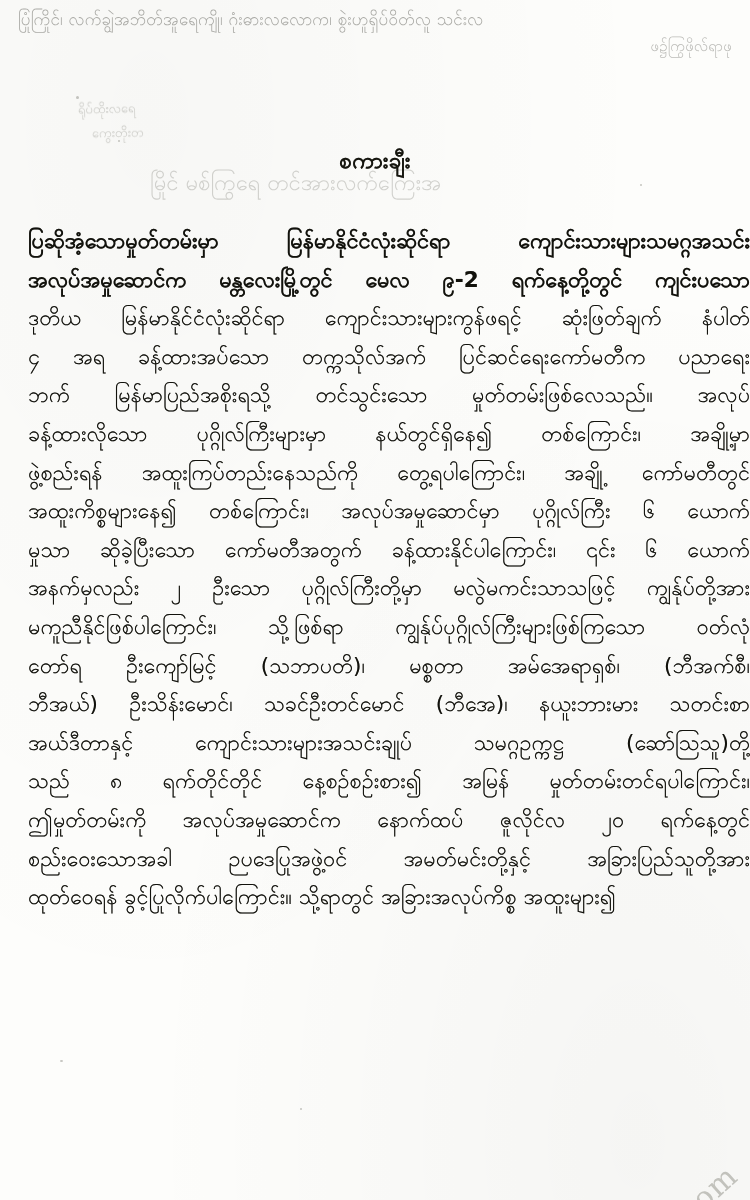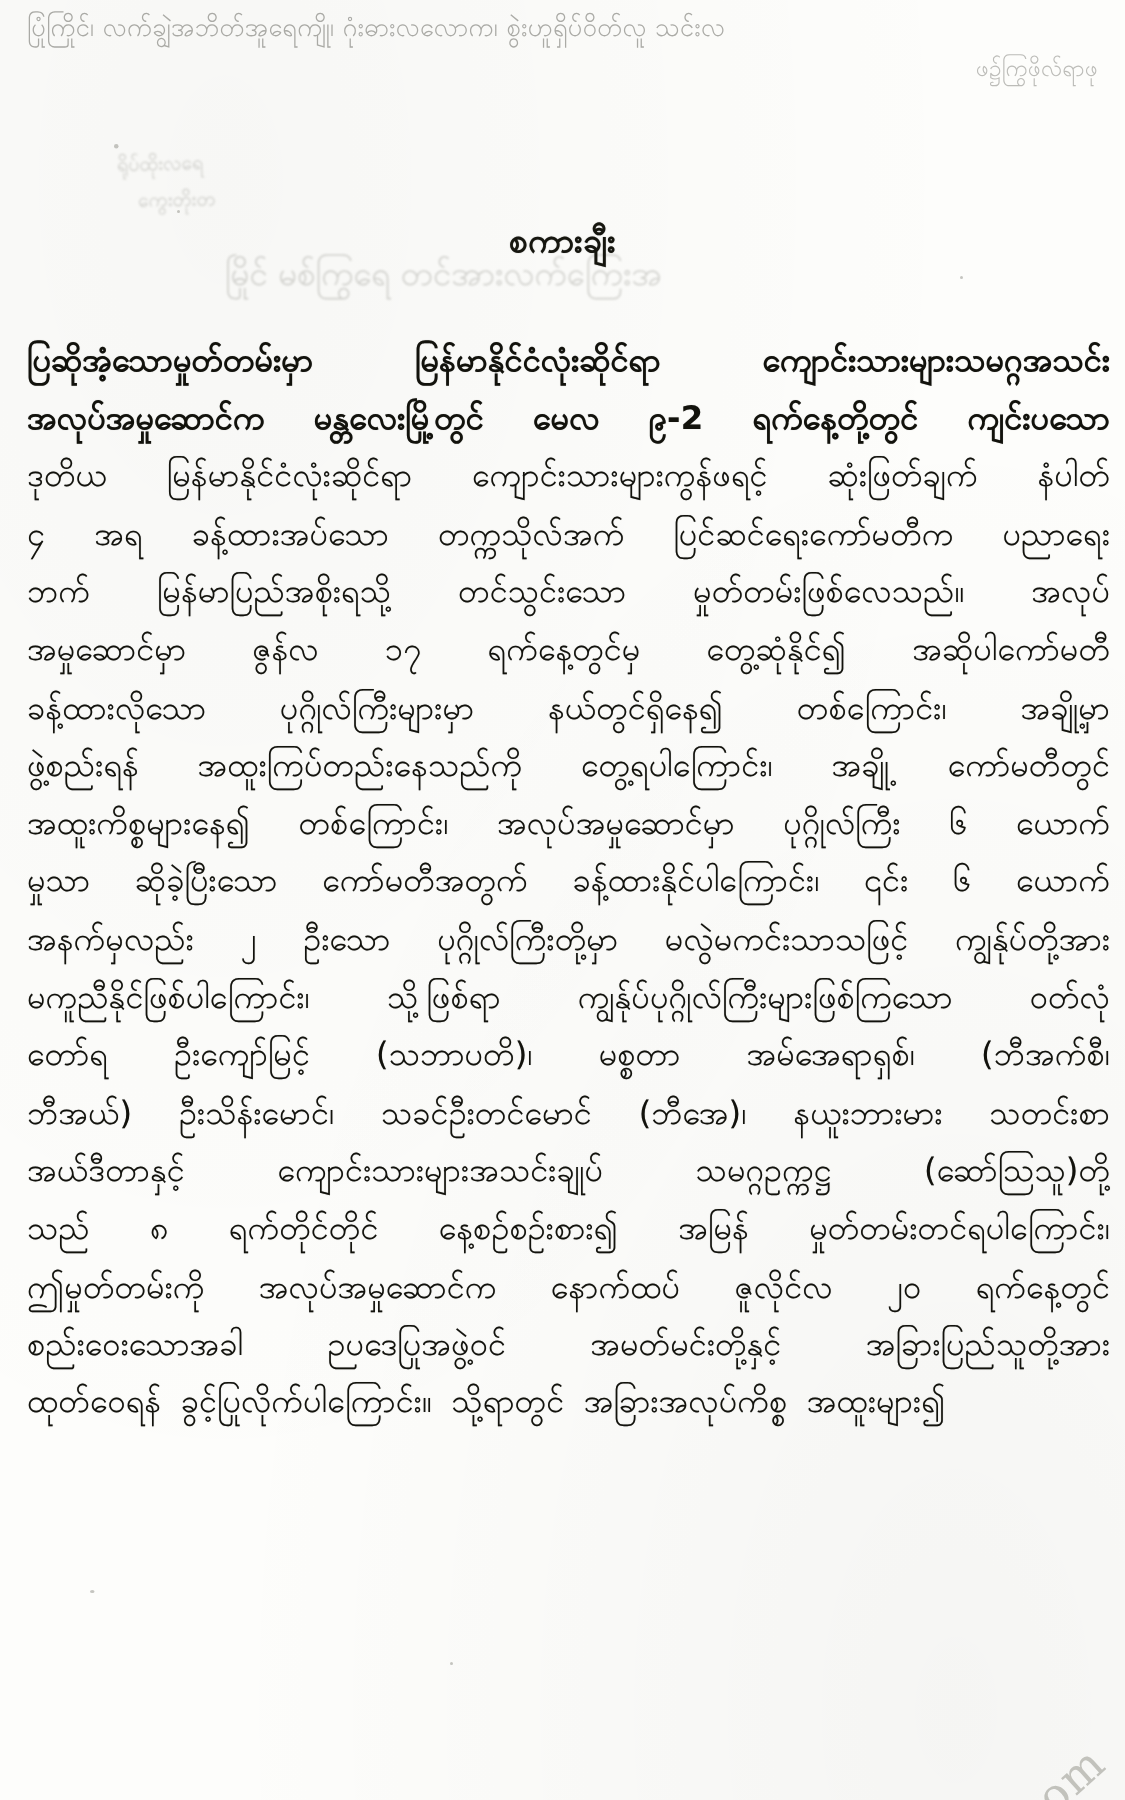--- a/index.html
+++ b/index.html
@@ -72,21 +72,21 @@
     font-size: 22px;
     font-weight: 700;
     color: #16160f;
     letter-spacing: 0.5px;
     text-shadow: 0 0 0.6px rgba(0,0,0,0.5);
   }
 
   
   .body-text {
     position: absolute;
-    left: 18px;
+    left: 28px;
     top: 222px;
     width: 722px;
     color: #12120c;
     font-size: 21.5px;
     line-height: 38.6px;
     text-align: justify;
     text-justify: inter-word;
     letter-spacing: 0.1px;
     text-shadow: 0 0 0.5px rgba(0,0,0,0.45);
   }
@@ -94,21 +94,20 @@
     display: block;
     white-space: nowrap;
     text-align: justify;
   }
   
   .body-text .ln {
     text-align-last: justify;
   }
   .body-text .ln.last {
     text-align-last: left;
-    font-family: Liberation Mono, monospace;
   }
 
   
   .body-text .ln.ink {
     font-weight: 600;
   }
 
   
   .watermark {
     position: absolute;
@@ -142,21 +141,20 @@
   <div class="ghost ghost-c">မြိုင်  မစ်ကြွရေ တင်အားလက်ကြေးအ</div>
 
   <div class="heading">စကားချီး</div>
 
   <div class="body-text">
     <span class="ln ink">ပြဆိုအံ့သောမှုတ်တမ်းမှာ မြန်မာနိုင်ငံလုံးဆိုင်ရာ ကျောင်းသားများသမဂ္ဂအသင်း</span>
     <span class="ln ink">အလုပ်အမှုဆောင်က မန္တလေးမြို့တွင် မေလ ၉-2 ရက်နေ့တို့တွင် ကျင်းပသော</span>
     <span class="ln">ဒုတိယ မြန်မာနိုင်ငံလုံးဆိုင်ရာ ကျောင်းသားများကွန်ဖရင့် ဆုံးဖြတ်ချက် နံပါတ်</span>
     <span class="ln">၄ အရ ခန့်ထားအပ်သော တက္ကသိုလ်အက် ပြင်ဆင်ရေးကော်မတီက ပညာရေး</span>
     <span class="ln">ဘက် မြန်မာပြည်အစိုးရသို့ တင်သွင်းသော မှုတ်တမ်းဖြစ်လေသည်။ အလုပ်</span>
-    <span class="ln">အမှုဆောင်မှာ ဇွန်လ ၁၇ ရက်နေ့တွင်မှ တွေ့ဆုံနိုင်၍ အဆိုပါကော်မတီ</span>
     <span class="ln">ခန့်ထားလိုသော ပုဂ္ဂိုလ်ကြီးများမှာ နယ်တွင်ရှိနေ၍ တစ်ကြောင်း၊ အချို့မှာ</span>
     <span class="ln">ဖွဲ့စည်းရန် အထူးကြပ်တည်းနေသည်ကို တွေ့ရပါကြောင်း၊ အချို့ ကော်မတီတွင်</span>
     <span class="ln">အထူးကိစ္စများနေ၍ တစ်ကြောင်း၊ အလုပ်အမှုဆောင်မှာ ပုဂ္ဂိုလ်ကြီး ၆ ယောက်</span>
     <span class="ln">မှုသာ ဆိုခဲ့ပြီးသော ကော်မတီအတွက် ခန့်ထားနိုင်ပါကြောင်း၊ ၎င်း ၆ ယောက်</span>
     <span class="ln">အနက်မှလည်း ၂ ဦးသော ပုဂ္ဂိုလ်ကြီးတို့မှာ မလွဲမကင်းသာသဖြင့် ကျွန်ုပ်တို့အား</span>
     <span class="ln">မကူညီနိုင်ဖြစ်ပါကြောင်း၊ သို့ဖြစ်ရာ ကျွန်ုပ်ပုဂ္ဂိုလ်ကြီးများဖြစ်ကြသော ဝတ်လုံ</span>
     <span class="ln">တော်ရ ဦးကျော်မြင့် (သဘာပတိ)၊ မစ္စတာ အမ်အေရာရှစ်၊ (ဘီအက်စီ၊</span>
     <span class="ln">ဘီအယ်) ဦးသိန်းမောင်၊ သခင်ဦးတင်မောင် (ဘီအေ)၊ နယူးဘားမား သတင်းစာ</span>
     <span class="ln">အယ်ဒီတာနှင့် ကျောင်းသားများအသင်းချုပ် သမဂ္ဂဥက္ကဋ္ဌ (ဆော်ဩသူ)တို့</span>
     <span class="ln">သည် ၈ ရက်တိုင်တိုင် နေ့စဉ်စဉ်းစား၍ အမြန် မှုတ်တမ်းတင်ရပါကြောင်း၊</span>

